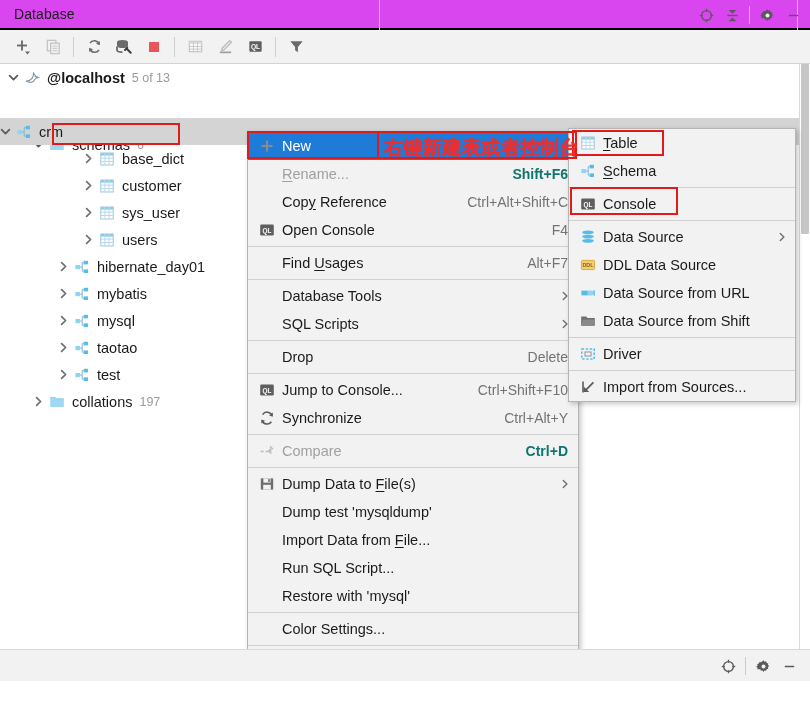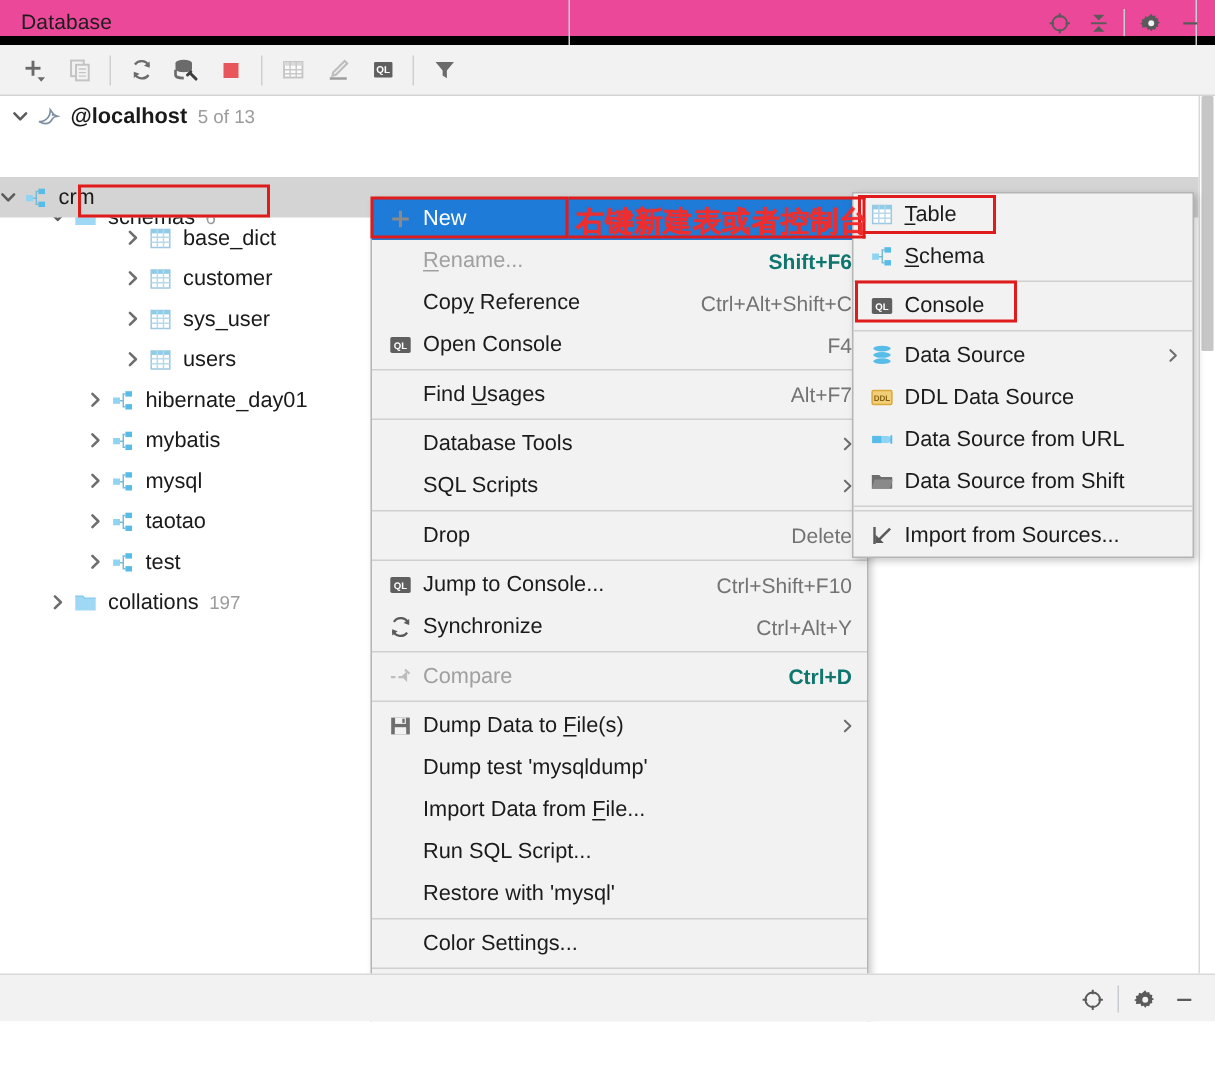--- a/index.html
+++ b/index.html
@@ -9,22 +9,22 @@
     background: #ffffff;
     font-family: "Liberation Sans", "DejaVu Sans", sans-serif;
     -webkit-font-smoothing: antialiased;
     overflow: hidden;
   }
   #root { position: relative; width: 810px; height: 710px; background:#ffffff; }
 
   
   .tw-header {
     position: absolute; left: 0; top: 0; width: 810px; height: 30px;
-    background: #ec4899;
-    border-bottom: 6px solid #000000;
+    background: #d946ef;
+    border-bottom: 2px solid #000000;
   }
   .tw-title {
     position: absolute; left: 14px; top: 6px;
     font-size: 14px; color: #1c1c1c; letter-spacing: .1px;
   }
   .tw-header-divider {
     position: absolute; top: 0; width: 1px; height: 30px; background: #c9cdd2;
   }
   .hdr-icons { position: absolute; right: 4px; top: 0; height: 30px; display: flex; align-items: center; }
   .hdr-icons .ic { width: 26px; height: 30px; display: flex; align-items: center; justify-content: center; }
@@ -667,20 +667,29 @@
       <div class="mi">
         <span class="mi-icon">
           <svg width="16" height="16" viewBox="0 0 16 16">
             <path d="M1.2 3.6h5l1.2 1.4h7.4v7.8H1.2z" fill="#6e6e6e"></path>
             <path d="M3 6.6h12.2l-2 6H1.2z" fill="#8a8a8a"></path>
           </svg>
         </span>
         <span class="mi-label">Data Source from Shift</span>
       </div>
       <div class="msep"></div>
+      <div class="mi">
+        <span class="mi-icon">
+          <svg width="16" height="16" viewBox="0 0 16 16">
+            <rect x="1.8" y="3" width="12.4" height="10" fill="none" stroke="#57bde8" stroke-width="1.6" stroke-dasharray="2.4 1.6"></rect>
+            <rect x="5" y="6" width="6" height="4" fill="none" stroke="#9a9a9a" stroke-width="1.1"></rect>
+          </svg>
+        </span>
+        <span class="mi-label">Driver</span>
+      </div>
       <div class="msep"></div>
       <div class="mi">
         <span class="mi-icon">
           <svg width="16" height="16" viewBox="0 0 16 16">
             <line x1="3" y1="2.4" x2="3" y2="13.6" stroke="#5a5a5a" stroke-width="1.6"></line>
             <path d="M13.4 3.4L5 11.8" stroke="#5a5a5a" stroke-width="1.7"></path>
             <polygon points="3.6,13 9.2,13 3.6,7.4" fill="#5a5a5a"></polygon>
           </svg>
         </span>
         <span class="mi-label">Import from Sources...</span>

